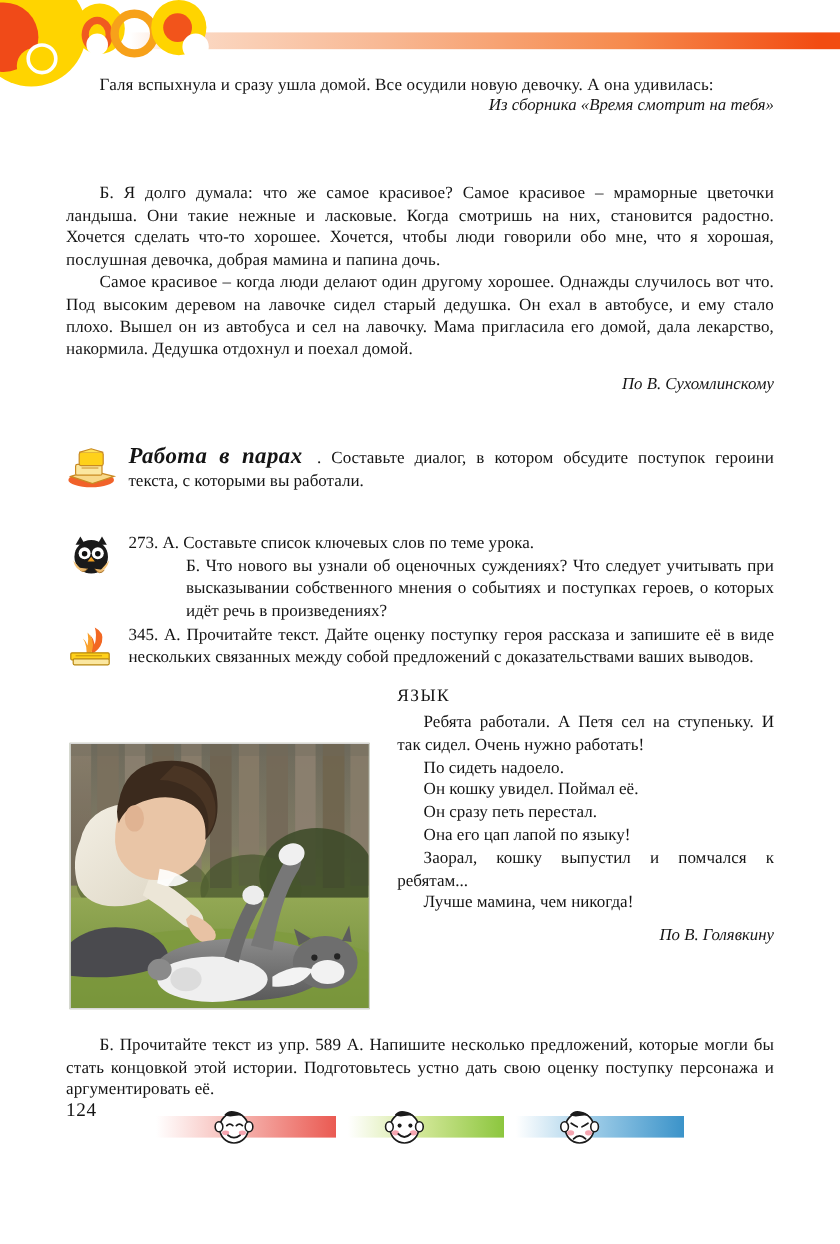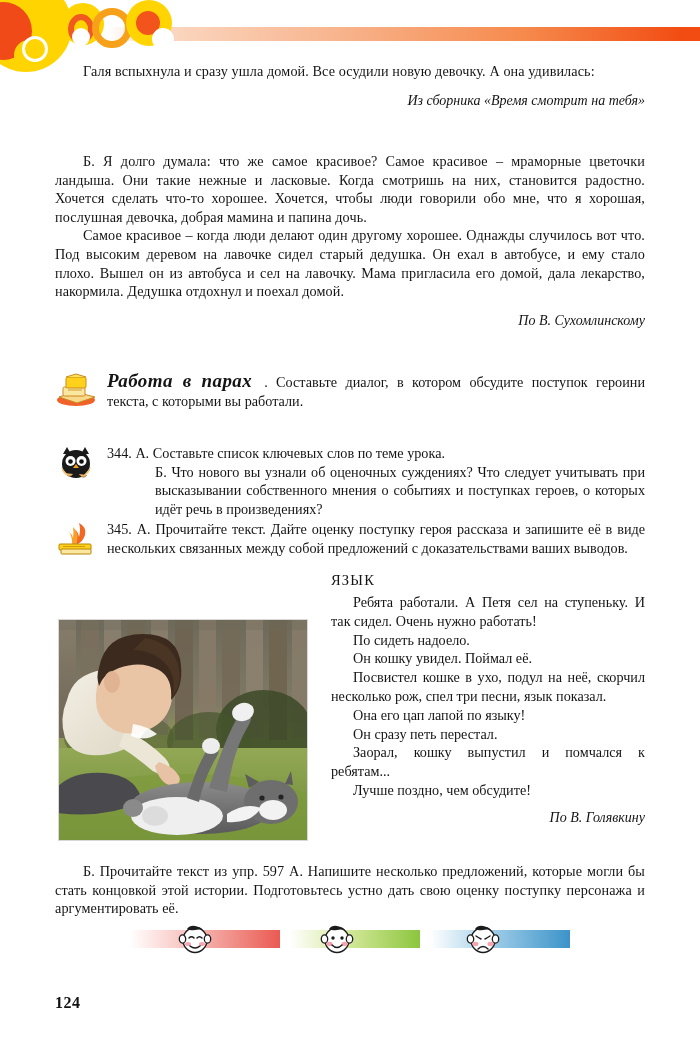--- a/index.html
+++ b/index.html
@@ -72,21 +72,21 @@
 
   
   .footer-deco { position:absolute; left:120px; top:922px; width:460px; height:34px; }
   .fband { position:absolute; top:8px; height:18px; }
   .fb1 { left:10px; width:150px; background:linear-gradient(to right,#ffffff 0%,#f6b7b2 45%,#ea5a52 100%); }
   .fb2 { left:170px; width:130px; background:linear-gradient(to right,#ffffff 0%,#d4e89a 45%,#8cc63e 100%); }
   .fb3 { left:310px; width:140px; background:linear-gradient(to right,#ffffff 0%,#9fcde8 45%,#3b93c9 100%); }
   .face { position:absolute; top:0px; width:34px; height:34px; }
   .f1 { left:58px; } .f2 { left:200px; } .f3 { left:346px; }
 
-  .pagenum { position:absolute; left:55px; top:994px; font-size:16px; font-weight:700; letter-spacing:.5px; }
+  .pagenum { position:absolute; left:55px; top:917px; font-size:16px; font-weight:400; letter-spacing:.5px; }
 </style>
 </head>
 <body>
 
 <div class="page">
 
   <div class="header-deco">
     <div class="hdr-bar"></div>
     <div class="c h-yellow-big"></div>
     <div class="c h-red-arc"></div>
@@ -99,21 +99,21 @@
     <div class="c h-o2-fill"></div>
 
     <div class="ring h-y3-ring"></div>
     <div class="c h-y4"></div>
     <div class="c h-o4"></div>
     <div class="ring h-w5-ring"></div>
   </div>
 
   <div class="col" style="top:62px;">
     <p class="body">Галя вспыхнула и сразу ушла домой. Все осудили новую девочку. А она удивилась:</p>
-    <div class="attrib" style="margin-top:12px;">Из сборника «Время смотрит на тебя»</div>
+    <div class="attrib" style="margin-top:0;">Из сборника «Время смотрит на тебя»</div>
   </div>
 
   <div class="col" style="top:152px;">
     <p class="body">Б. Я долго думала: что же самое красивое? Самое красивое – мраморные цветочки ландыша. Они такие нежные и ласковые. Когда смотришь на них, становится радостно. Хочется сделать что-то хорошее. Хочется, чтобы люди говорили обо мне, что я хорошая, послушная девочка, добрая мамина и папина дочь.</p>
     <p class="body" style="margin-top:0;">Самое красивое – когда люди делают один другому хорошее. Однажды случилось вот что. Под высоким деревом на лавочке сидел старый дедушка. Он ехал в автобусе, и ему стало плохо. Вышел он из автобуса и сел на лавочку. Мама пригласила его домой, дала лекарство, накормила. Дедушка отдохнул и поехал домой.</p>
     <div class="attrib" style="margin-top:12px;">По В. Сухомлинскому</div>
   </div>
 
   <div class="col" style="top:372px;">
     <div class="ex-block">
@@ -145,21 +145,21 @@
           <circle cx="15.5" cy="16.5" r="2.3" fill="#111"></circle>
           <circle cx="26.5" cy="16.5" r="2.3" fill="#111"></circle>
           <path d="M21 19 L18 23 L24 23 Z" fill="#f0a024"></path>
           <path d="M10 28 q4 6 8 1" fill="#e8b56a" stroke="#a8732a" stroke-width=".8"></path>
           <path d="M24 29 q4 6 8 1" fill="#e8b56a" stroke="#a8732a" stroke-width=".8"></path>
           <path d="M6 22 q2 8 8 9" fill="#f3c277"></path>
           <path d="M36 22 q-2 8 -8 9" fill="#f3c277"></path>
         </svg>
       </div>
       <div class="ex-text">
-        <div>344. А. Составьте список ключевых слов по теме урока.</div>
+        <div>273. А. Составьте список ключевых слов по теме урока.</div>
         <div style="text-align:justify;margin-left:48px;">Б. Что нового вы узнали об оценочных суждениях? Что следует учитывать при высказывании собственного мнения о событиях и поступках героев, о которых идёт речь в произведениях?</div>
       </div>
     </div>
   </div>
 
   <div class="col" style="top:520px;">
     <div class="ex-block">
       <div class="ex-icon">
         <svg viewBox="0 0 42 36" width="42" height="36">
           <path d="M24 2 q8 4 6 12 q-2 7 -9 10 q2 -10 -1 -16 q3 3 4 8 q2 -8 0 -14 Z" fill="#f26722"></path>
@@ -268,32 +268,31 @@
           <path d="M168 194 q18 -12 34 -6 q-10 16 -34 14 Z" fill="#f3f3f3"></path>
 
           <rect x="0" y="0" width="250" height="10" fill="#6e6a5c" opacity=".35"></rect>
         </svg>
       </div>
 
       <div class="side-col">
         <p>Ребята работали. А Петя сел на ступеньку. И так сидел. Очень нужно работать!</p>
         <p>По сидеть надоело.</p>
         <p>Он кошку увидел. Поймал её.</p>
-        <p>Посвистел кошке в ухо, подул на неё, скорчил несколько рож, спел три песни, язык показал.</p>
+        <p>Он сразу петь перестал.</p>
         <p>Она его цап лапой по языку!</p>
-        <p>Он сразу петь перестал.</p>
         <p>Заорал, кошку выпустил и помчался к ребятам...</p>
-        <p>Лучше поздно, чем обсудите!</p>
+        <p>Лучше мамина, чем никогда!</p>
         <div class="attrib" style="margin-top:10px;">По В. Голявкину</div>
       </div>
     </div>
   </div>
 
   <div class="col" style="top:862px;">
-    <p class="body">Б. Прочитайте текст из упр. 597 А. Напишите несколько предложений, которые могли бы стать концовкой этой истории. Подготовьтесь устно дать свою оценку поступку персонажа и аргументировать её.</p>
+    <p class="body">Б. Прочитайте текст из упр. 589 А. Напишите несколько предложений, которые могли бы стать концовкой этой истории. Подготовьтесь устно дать свою оценку поступку персонажа и аргументировать её.</p>
   </div>
 
   <div class="footer-deco">
     <div class="fband fb1"></div>
     <div class="fband fb2"></div>
     <div class="fband fb3"></div>
 
     <div class="face f1">
       <svg viewBox="0 0 34 34" width="34" height="34">
         <ellipse cx="17" cy="18" rx="12" ry="12.5" fill="#ffffff" stroke="#1b1b1b" stroke-width="1.4"></ellipse>

